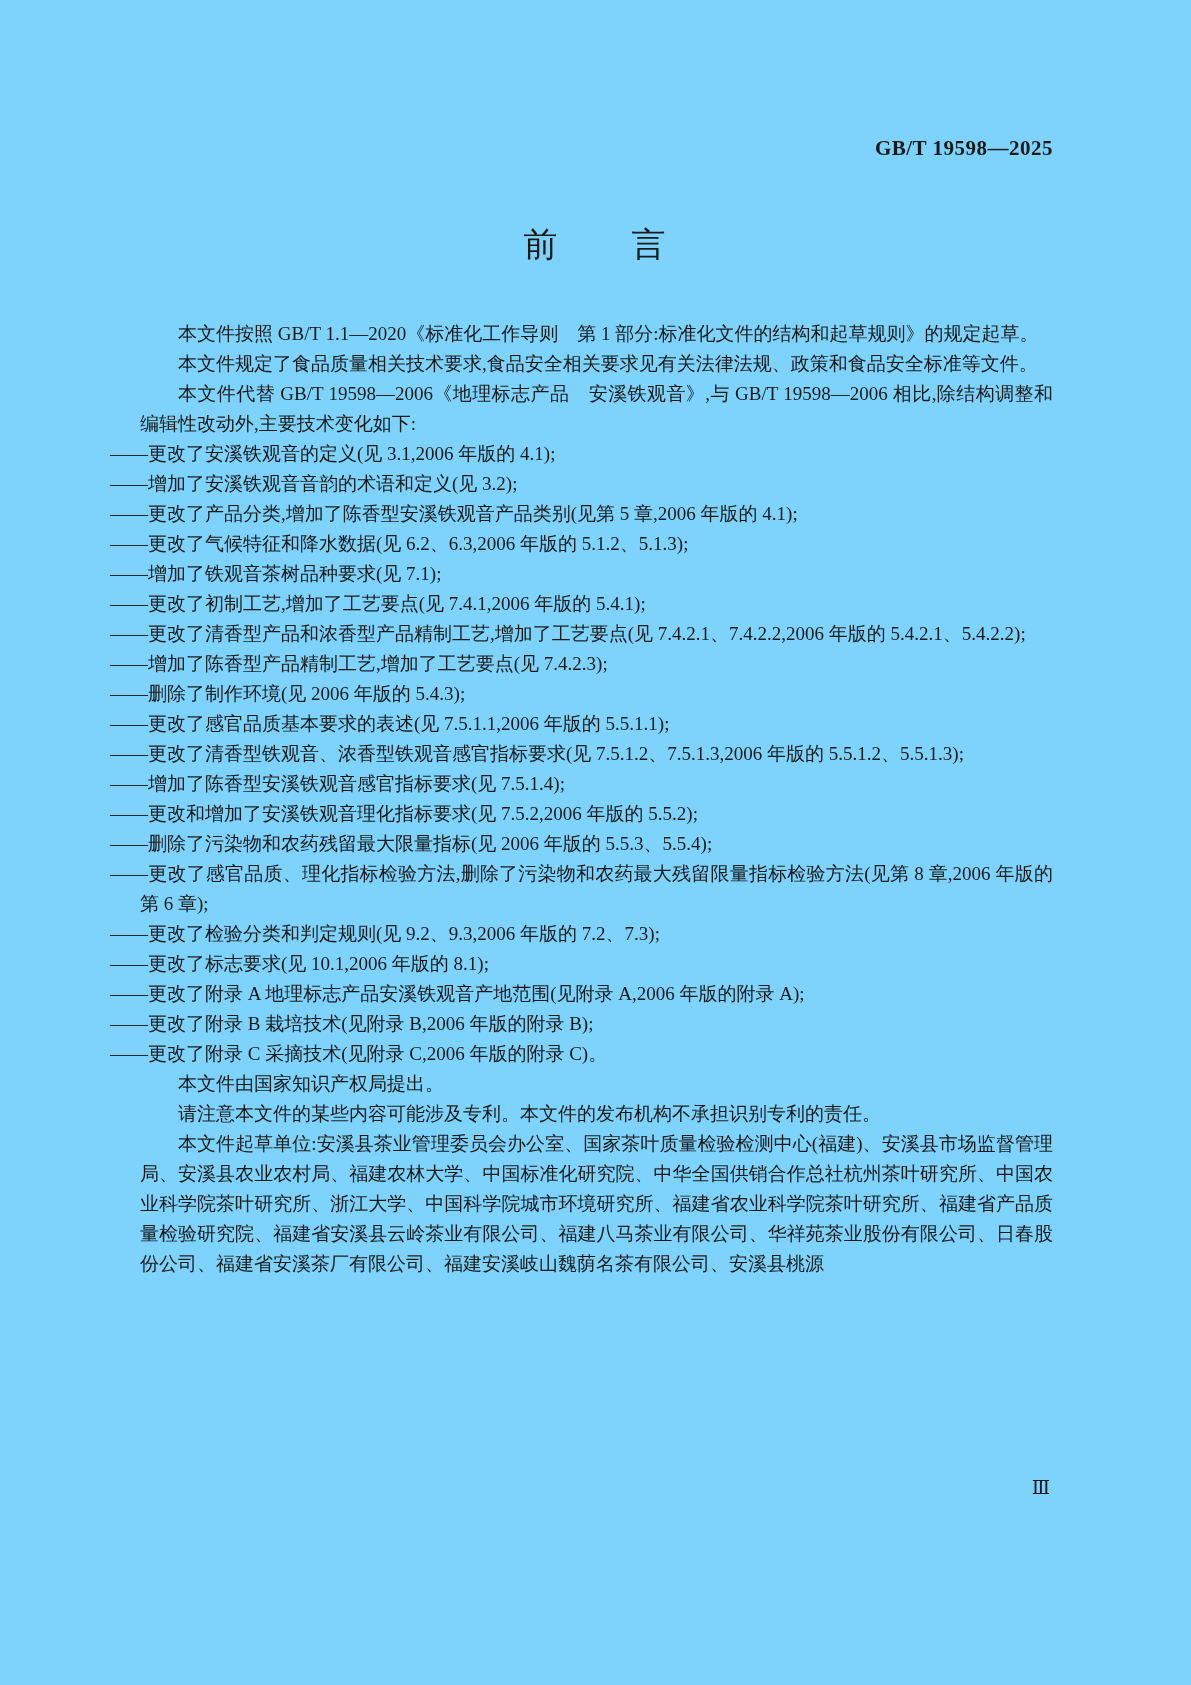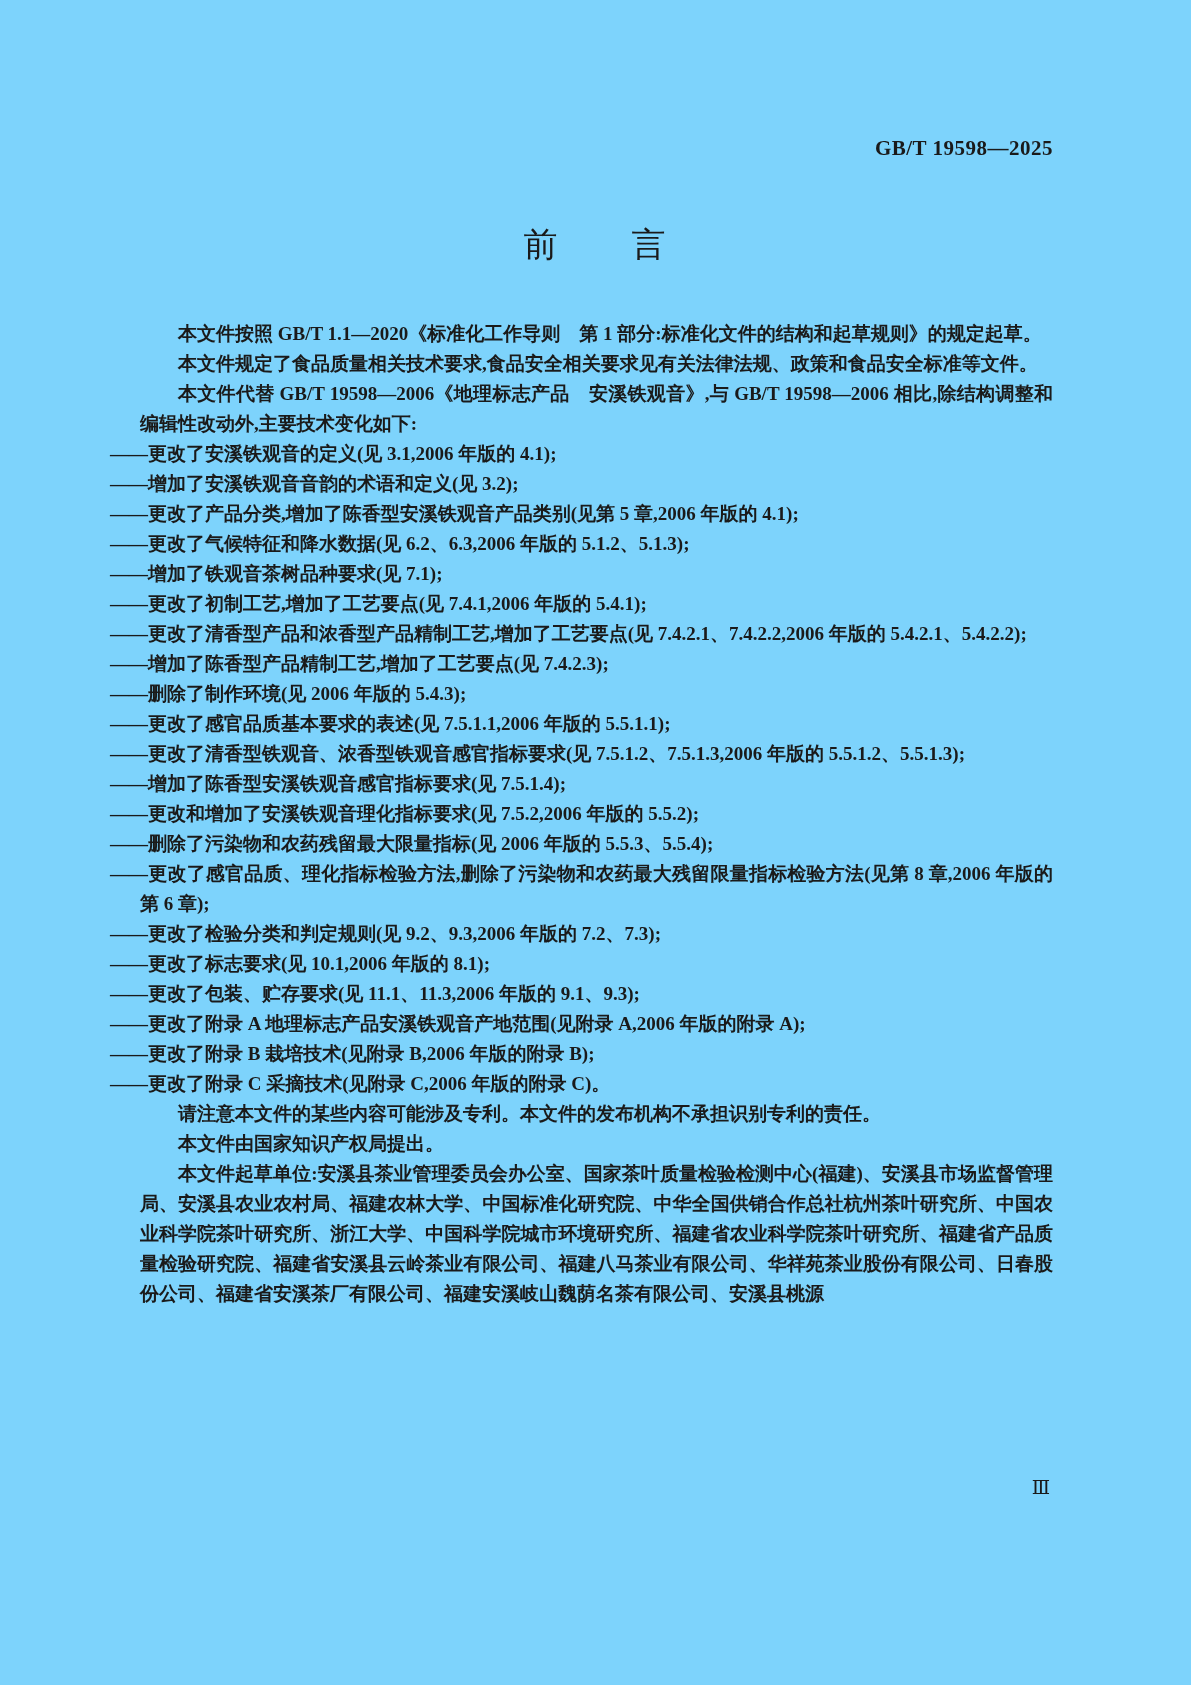--- a/index.html
+++ b/index.html
@@ -38,21 +38,20 @@
     letter-spacing: 2px;
   }
   .doc-body {
     position: absolute;
     top: 319px;
     left: 140px;
     right: 138px;
     font-size: 19px;
     line-height: 30px;
     text-align: justify;
-    font-weight: bold;
   }
   .doc-body p {
     margin: 0;
     padding: 0;
   }
   .para {
     text-indent: 2em;
   }
   .item {
     padding-left: 66px;
@@ -88,23 +87,22 @@
       <p class="item">——增加了陈香型产品精制工艺,增加了工艺要点(见 7.4.2.3);</p>
       <p class="item">——删除了制作环境(见 2006 年版的 5.4.3);</p>
       <p class="item">——更改了感官品质基本要求的表述(见 7.5.1.1,2006 年版的 5.5.1.1);</p>
       <p class="item">——更改了清香型铁观音、浓香型铁观音感官指标要求(见 7.5.1.2、7.5.1.3,2006 年版的 5.5.1.2、5.5.1.3);</p>
       <p class="item">——增加了陈香型安溪铁观音感官指标要求(见 7.5.1.4);</p>
       <p class="item">——更改和增加了安溪铁观音理化指标要求(见 7.5.2,2006 年版的 5.5.2);</p>
       <p class="item">——删除了污染物和农药残留最大限量指标(见 2006 年版的 5.5.3、5.5.4);</p>
       <p class="item">——更改了感官品质、理化指标检验方法,删除了污染物和农药最大残留限量指标检验方法(见第 8 章,2006 年版的第 6 章);</p>
       <p class="item">——更改了检验分类和判定规则(见 9.2、9.3,2006 年版的 7.2、7.3);</p>
       <p class="item">——更改了标志要求(见 10.1,2006 年版的 8.1);</p>
-      <p class="item">——更改了包装、贮存要求(见 11.1、11.3,2006 年版的 9.1、9.3);</p>
       <p class="item">——更改了附录 A 地理标志产品安溪铁观音产地范围(见附录 A,2006 年版的附录 A);</p>
       <p class="item">——更改了附录 B 栽培技术(见附录 B,2006 年版的附录 B);</p>
       <p class="item">——更改了附录 C 采摘技术(见附录 C,2006 年版的附录 C)。</p>
+      <p class="para">本文件由国家知识产权局提出。</p>
       <p class="para">请注意本文件的某些内容可能涉及专利。本文件的发布机构不承担识别专利的责任。</p>
-      <p class="para">本文件由国家知识产权局提出。</p>
       <p class="para">本文件起草单位:安溪县茶业管理委员会办公室、国家茶叶质量检验检测中心(福建)、安溪县市场监督管理局、安溪县农业农村局、福建农林大学、中国标准化研究院、中华全国供销合作总社杭州茶叶研究所、中国农业科学院茶叶研究所、浙江大学、中国科学院城市环境研究所、福建省农业科学院茶叶研究所、福建省产品质量检验研究院、福建省安溪县云岭茶业有限公司、福建八马茶业有限公司、华祥苑茶业股份有限公司、日春股份公司、福建省安溪茶厂有限公司、福建安溪岐山魏荫名茶有限公司、安溪县桃源</p>
     </div>
 
   <div class="page-number">Ⅲ</div>
 </div>
 
 </body></html>

